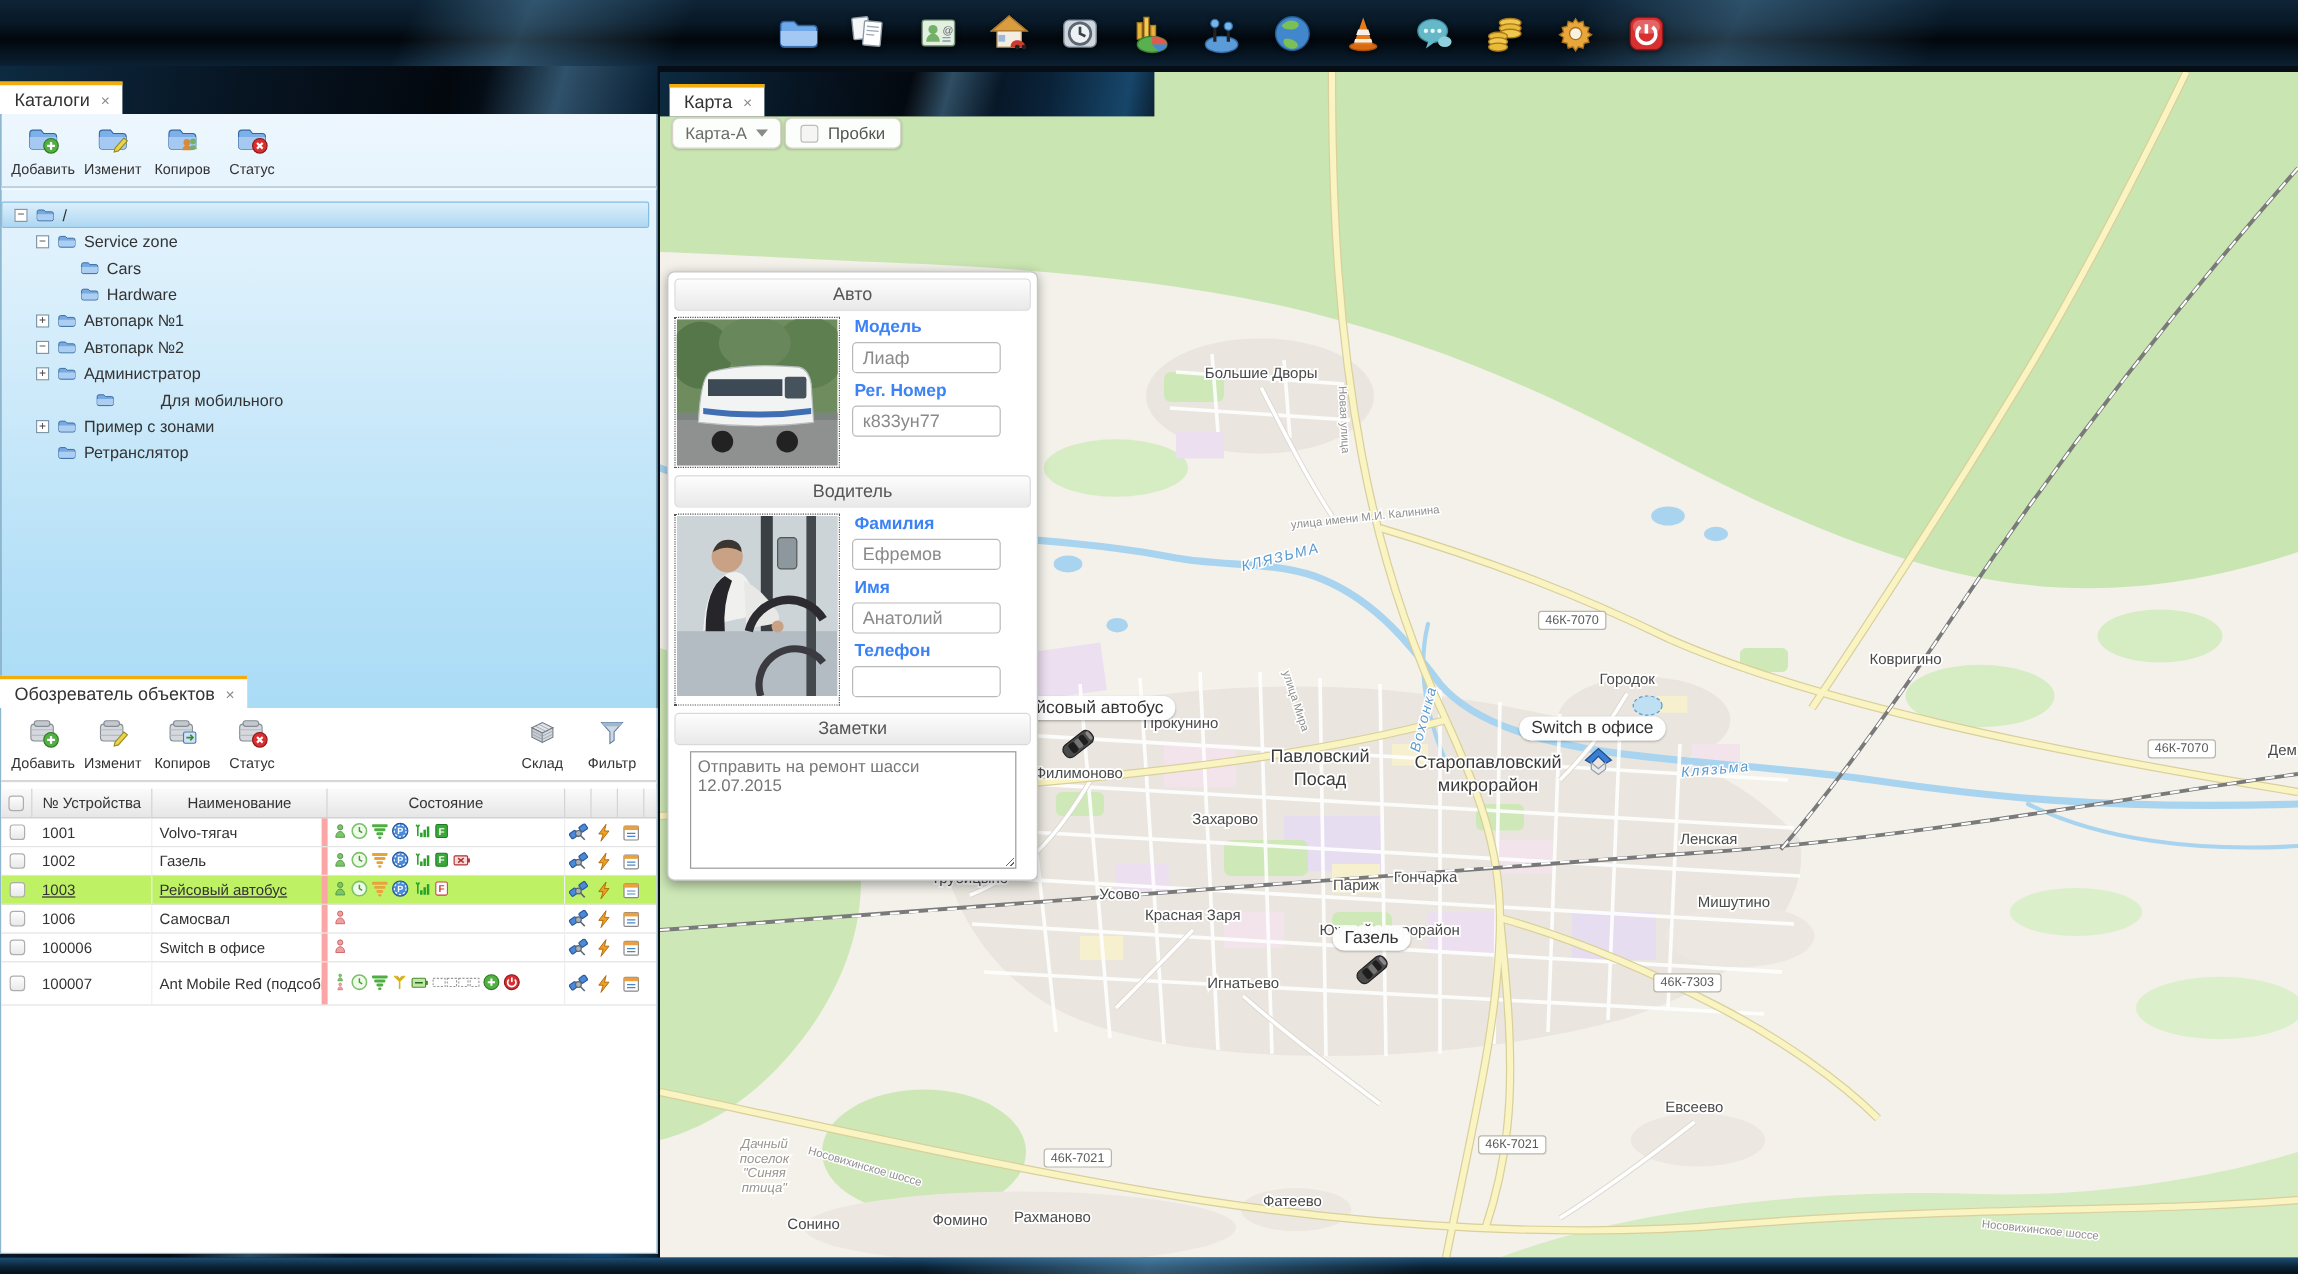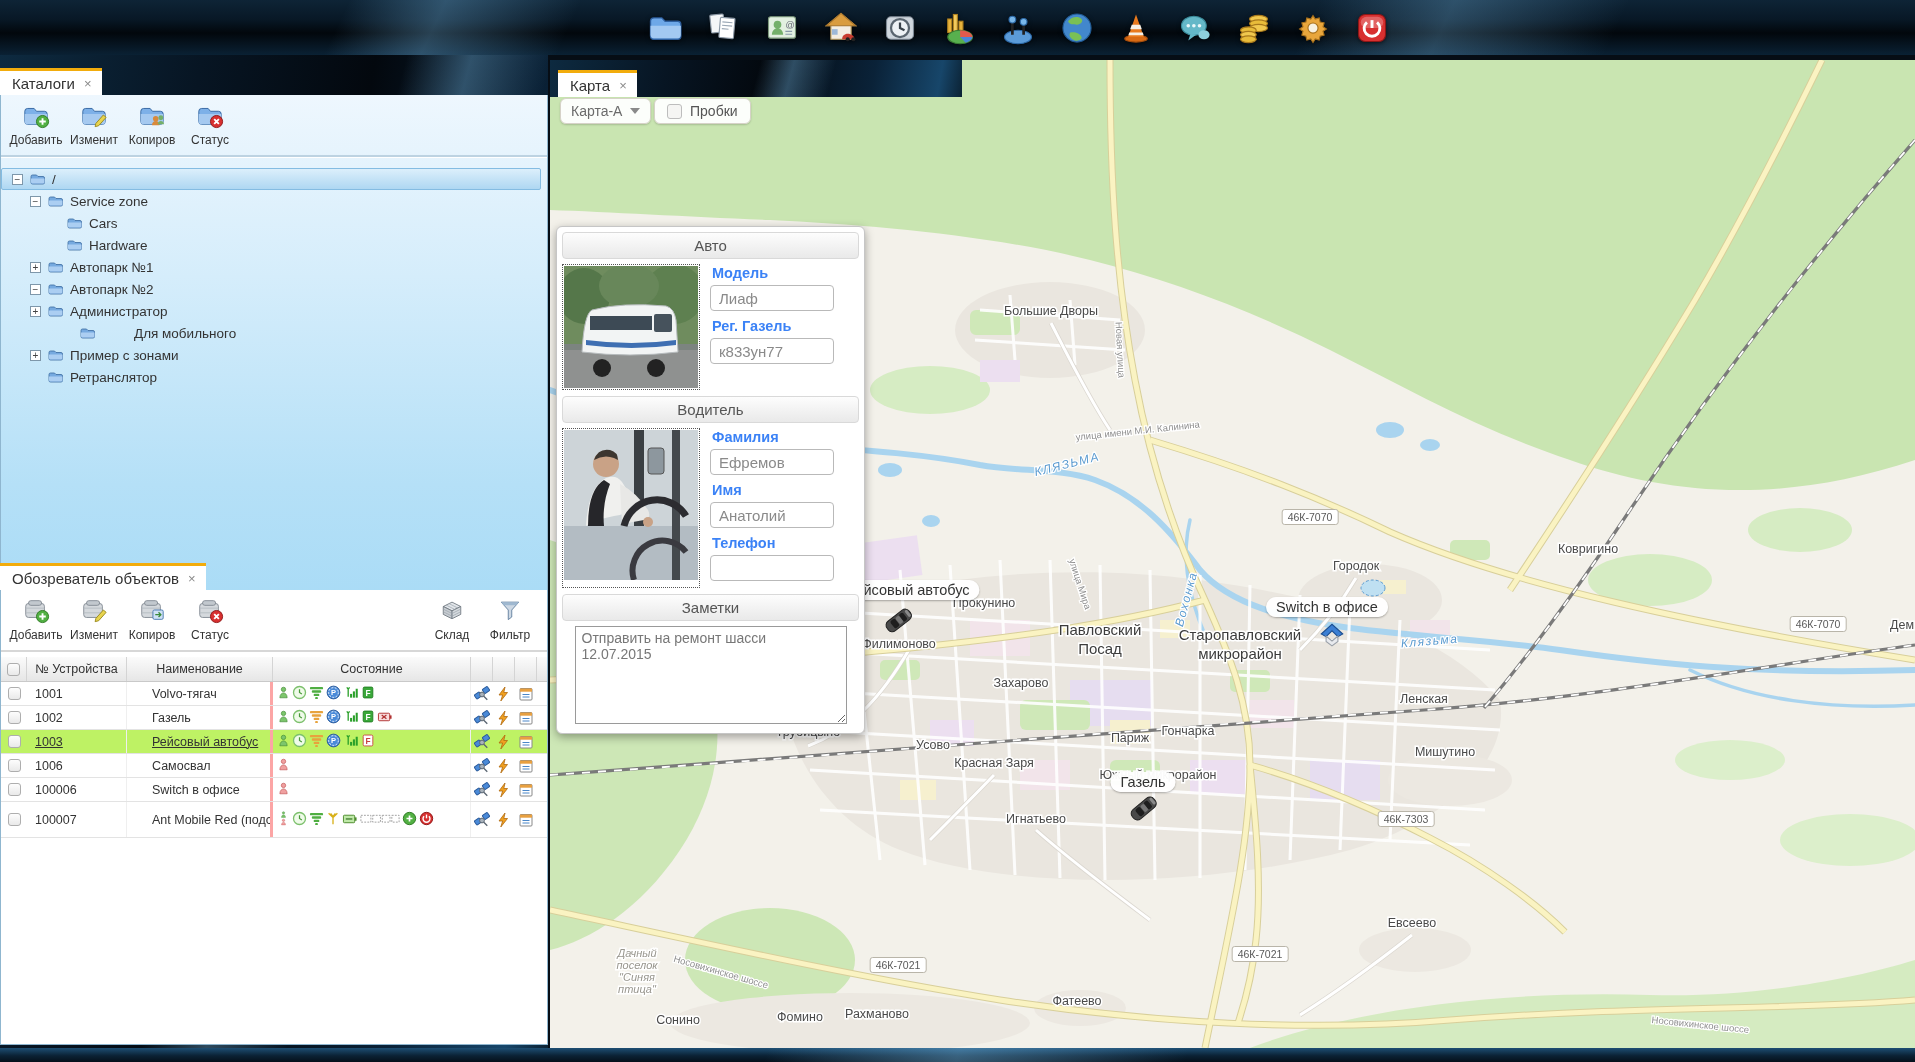--- a/index.html
+++ b/index.html
@@ -54,22 +54,22 @@
       border-bottom:1px solid #e3e3e3;align-items:center;height:24px;color:#333;}
   .orow.head{height:25px;background:linear-gradient(180deg,#fbfbfb,#e6e6e6);
       border-bottom:1px solid #c9c9c9;color:#333;}
   .orow.head .hc{text-align:center;border-right:1px solid #d4d4d4;height:100%;
       display:flex;align-items:center;justify-content:center;}
   .orow.sel{background:#bef264;text-decoration:underline;}
   .orow.tall{height:36px;}
   .cbox{width:13px;height:13px;border:1px solid #aeaeae;border-radius:3px;
       background:linear-gradient(#fdfdfd,#e9e9e9);margin:0 auto;cursor:pointer;}
   .cell-id{padding-left:8px;border-right:1px solid #efefef;height:100%;display:flex;align-items:center;}
-  .cell-nm{padding-left:6px;border-right:3px solid #fca5a5;height:100%;display:flex;align-items:center;
-      white-space:nowrap;overflow:hidden;margin-left:19px;}
+  .cell-nm{padding-left:6px;border-right:5px solid #fca5a5;height:100%;display:flex;align-items:center;
+      white-space:nowrap;overflow:hidden;}
   .cell-st{display:flex;align-items:center;gap:2px;padding-left:4px;height:100%;border-right:1px solid #efefef;}
   .cell-st svg{height:15px;}
   .cell-ac{display:flex;align-items:center;justify-content:center;height:100%;cursor:pointer;}
   .cell-ac svg{width:16px;height:16px;}
   
   .map-panel{position:absolute;left:550px;top:60px;width:1365px;height:988px;overflow:hidden;background:#f3f1ea;}
   .map-svg{position:absolute;left:0;top:0;}
   .map-wedge{position:absolute;left:0;top:0;width:412px;height:37px;z-index:6;}
   .map-panel .tab{position:absolute;left:8px;top:10px;z-index:7;height:27px;}
   .map-ctl{position:absolute;top:38px;height:26px;background:rgba(255,255,255,.95);border:1px solid #d6d2c8;
@@ -980,21 +980,21 @@
         <rect x="26" y="50" width="62" height="14" fill="#3d4a55"></rect>
         <rect x="90" y="48" width="18" height="18" rx="2" fill="#46525c"></rect>
         <path d="M22,74 q46,6 90,0 l0,5 q-44,6 -90,0z" fill="#3f6fb2"></path>
         <circle cx="38" cy="102" r="9" fill="#222"></circle>
           <circle cx="92" cy="102" r="9" fill="#222"></circle>
       </svg>
     </div>
     <div class="fields">
       <div class="f-label">Модель</div>
       <input class="f-input" value="Лиаф" style="">
-      <div class="f-label">Рег. Газель</div>
+      <div class="f-label">Рег. Номер</div>
       <input class="f-input" value="к833ун77" style="">
     </div>
   </div>
 
   <div class="sec-h">Водитель</div>
   <div class="sec-row">
     <div class="photo">
       <svg width="134" height="150" viewBox="0 0 134 150">
         <rect width="134" height="150" fill="#b3bcc3"></rect>
         <rect x="0" y="0" width="134" height="96" fill="#cdd4d8"></rect>

